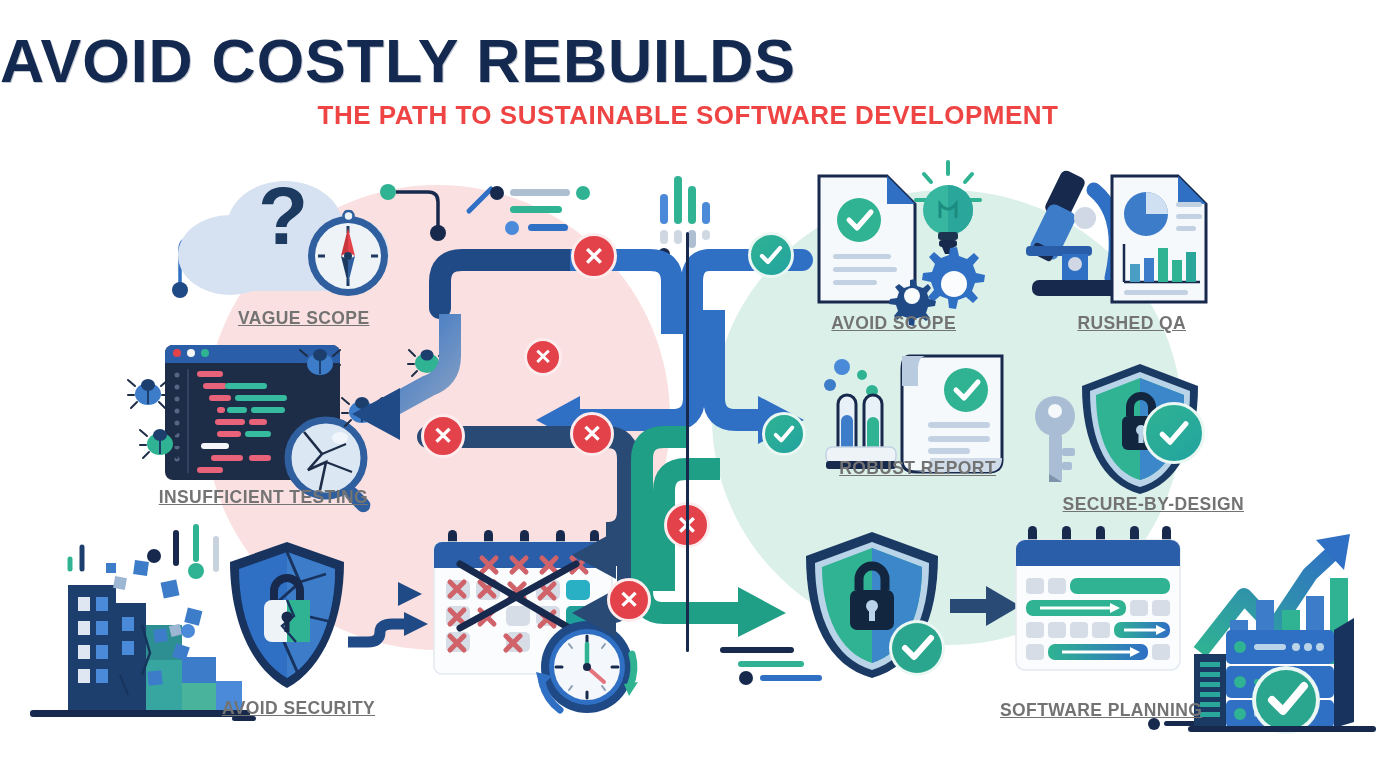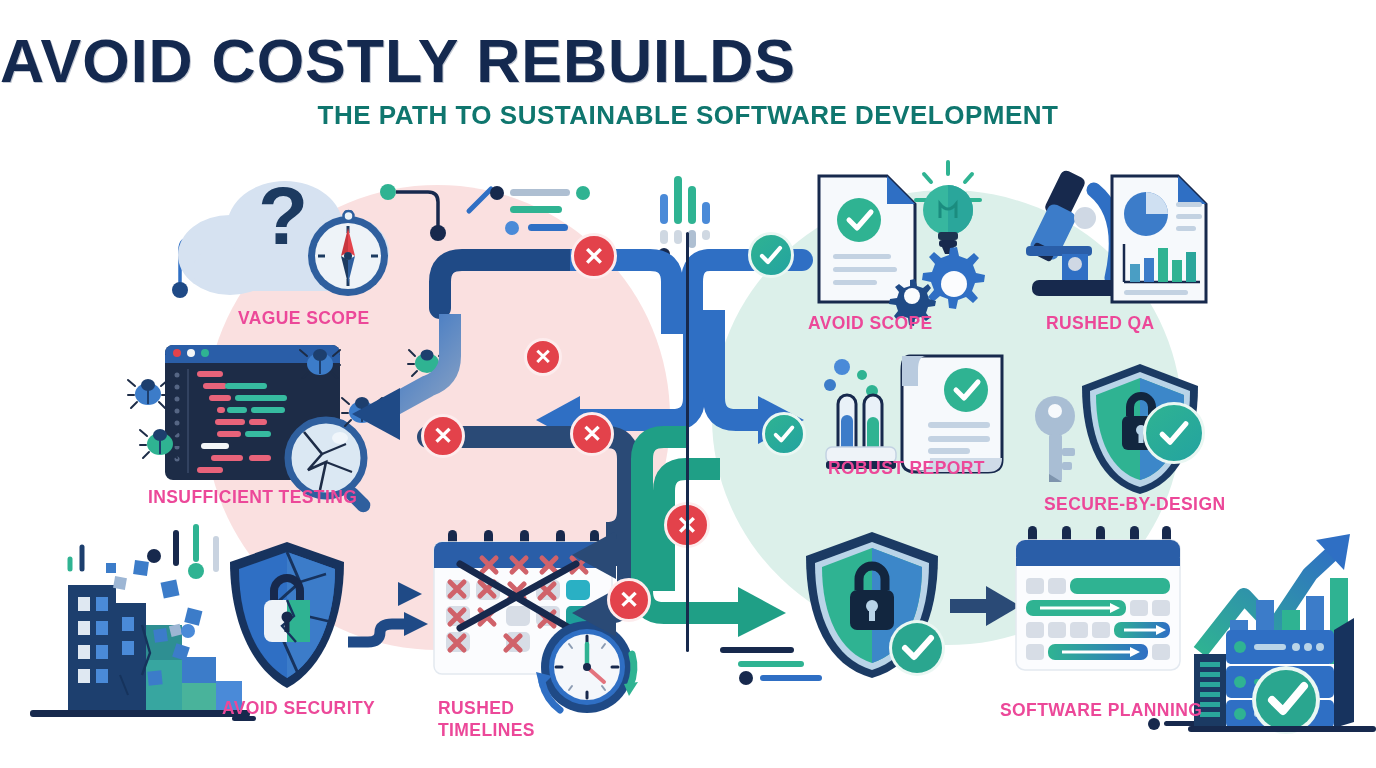--- a/index.html
+++ b/index.html
@@ -8,40 +8,40 @@
   #canvas { position:relative; width:1376px; height:768px; background:#ffffff; }
 
   
   .title {
     position:absolute; left:0; top:26px; width:1376px; text-align:left;
     font-size:61px; font-weight:bold; letter-spacing:1px; color:#14294f;
     text-shadow:1px 1px 0 rgba(20,41,79,.25);
   }
   .subtitle {
     position:absolute; left:0; top:100px; width:1376px; text-align:center;
-    font-size:26px; font-weight:bold; letter-spacing:.5px; color:#0f766e;
+    font-size:26px; font-weight:bold; letter-spacing:.5px; color:#ef4444;
   }
 
   
   .blob-pink {
     position:absolute; left:205px; top:185px; width:465px; height:465px;
     background:#fae0e0; border-radius:50%;
   }
   .blob-green {
     position:absolute; left:712px; top:190px; width:470px; height:455px;
     background:#dcf0ea; border-radius:50%;
   }
   .divider {
     position:absolute; left:686px; top:232px; width:3px; height:420px;
     background:#17294d; border-radius:2px;
   }
 
   
-  .lbl { position:absolute; color:#ec4899; font-weight:bold; font-size:17.5px;
-    letter-spacing:.4px; text-align:left; white-space:nowrap; }
+  .lbl { position:absolute; color:#737373; font-weight:bold; font-size:17.5px;
+    letter-spacing:.4px; text-align:right; white-space:nowrap;text-decoration:underline; }
   .lbl.two { white-space:normal; line-height:1.25; }
 
   
   .xmark { position:absolute; border-radius:50%; background:#e3424b;
     border:3px solid #fdeced; display:flex; align-items:center; justify-content:center;
     color:#fff; font-weight:bold; }
   
   .chk { position:absolute; border-radius:50%;
     background:linear-gradient(140deg,#2fb392,#23a3a0);
     border:3px solid #eaf7f3; display:flex; align-items:center; justify-content:center; }
@@ -391,24 +391,20 @@
       </g>
       <line x1="55" y1="55" x2="55" y2="32" stroke="#2fb392" stroke-width="4.5" stroke-linecap="round"></line>
       <line x1="55" y1="55" x2="72" y2="70" stroke="#e3737d" stroke-width="4" stroke-linecap="round"></line>
       <circle cx="55" cy="55" r="4" fill="#17294d"></circle>
       <path d="M100,42 a48,48 0 0,1 -2,32" fill="none" stroke="#2fb392" stroke-width="7" stroke-linecap="round"></path>
       <polygon points="92,72 106,70 97,84" fill="#2fb392"></polygon>
       <path d="M10,70 a48,48 0 0,0 18,28" fill="none" stroke="#2f6fc4" stroke-width="7" stroke-linecap="round"></path>
       <polygon points="4,60 20,64 8,76" fill="#2f6fc4"></polygon>
     </svg>
   </div>
-  <div class="lbl two" style="left:438px;top:698px;width:170px">
-    <span>RUSHED</span><br>
-    <span>TIMELINES</span>
-  </div>
 
   <svg style="position:absolute;left:410px;top:230px" width="420" height="110">
     <path d="M30,78 L30,52 Q30,30 52,30 L160,30" fill="none" stroke="#1f4a86" stroke-width="22" stroke-linecap="round" stroke-linejoin="round"></path>
     <path d="M160,30 L240,30 Q262,30 262,52 L262,104" fill="none" stroke="#2f6fc4" stroke-width="22" stroke-linejoin="round"></path>
     <path d="M300,30 L392,30" fill="none" stroke="#2f6fc4" stroke-width="22" stroke-linecap="round"></path>
     <path d="M300,30 Q282,30 282,52 L282,104" fill="none" stroke="#2f6fc4" stroke-width="22" stroke-linejoin="round"></path>
   </svg>
   <svg style="position:absolute;left:330px;top:300px" width="500" height="230">
     <path d="M120,14 L120,56 Q120,78 98,86 L58,108" fill="none" stroke="url(#gmid)" stroke-width="22" stroke-linejoin="round"></path>
     <polygon points="70,88 70,140 22,114" fill="#1f4a86"></polygon>

